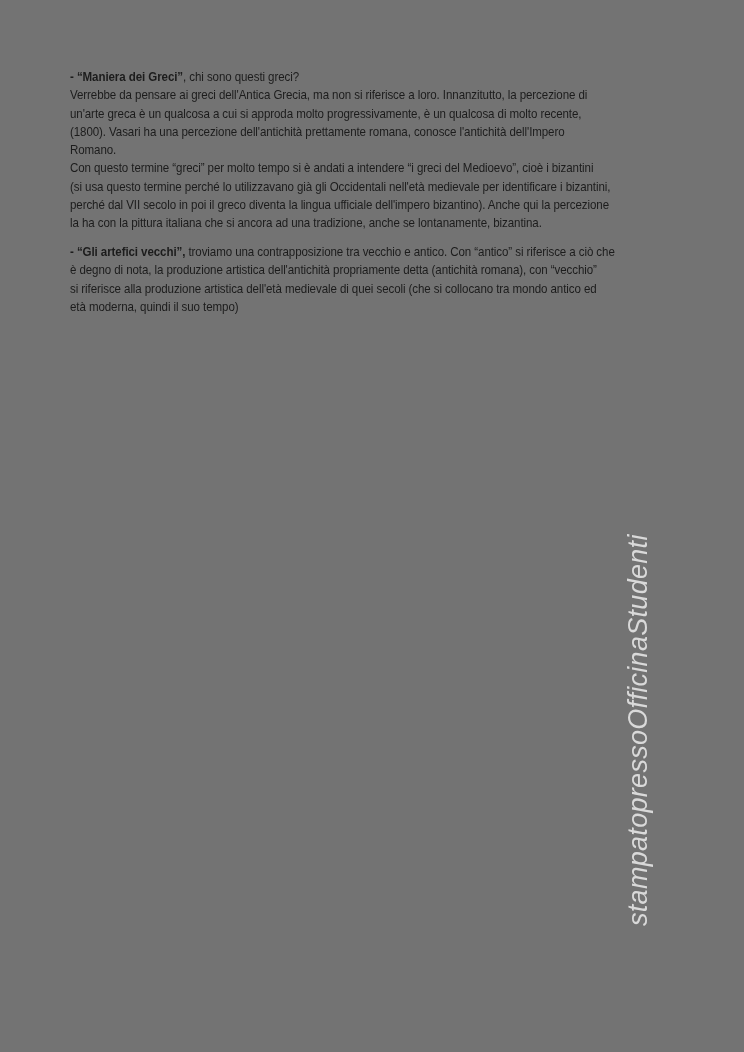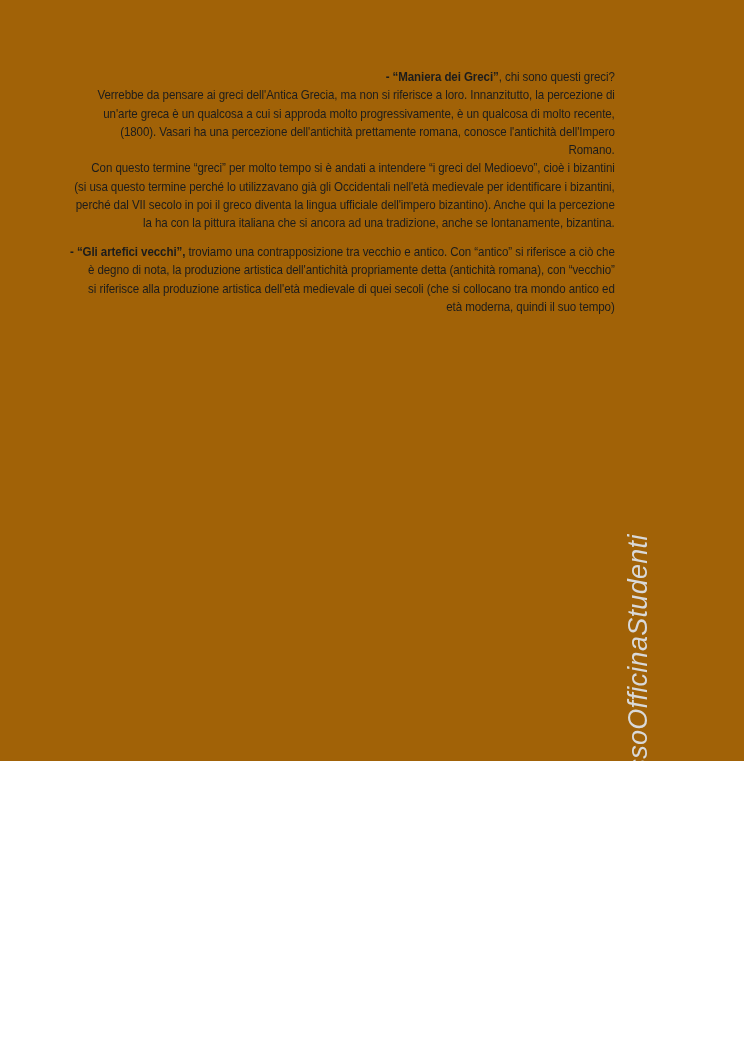--- a/index.html
+++ b/index.html
@@ -3,25 +3,24 @@
 <meta charset="utf-8">
 <style>
   html, body {
     margin: 0;
     padding: 0;
     background: #ffffff;
   }
   .page {
     position: relative;
     width: 744px;
-    height: 761px;
-    background: #a16207;
+    height: 1052px;
+    background: #737373;
     overflow: hidden;
     font-family: "Liberation Sans", sans-serif;
-    text-align: right;
   }
   .textcol {
     position: absolute;
     left: 70px;
     top: 68px;
     color: #1c1c1c;
     font-size: 13.5px;
     line-height: 18.3px;
     transform: scaleX(0.855);
     transform-origin: 0 0;

